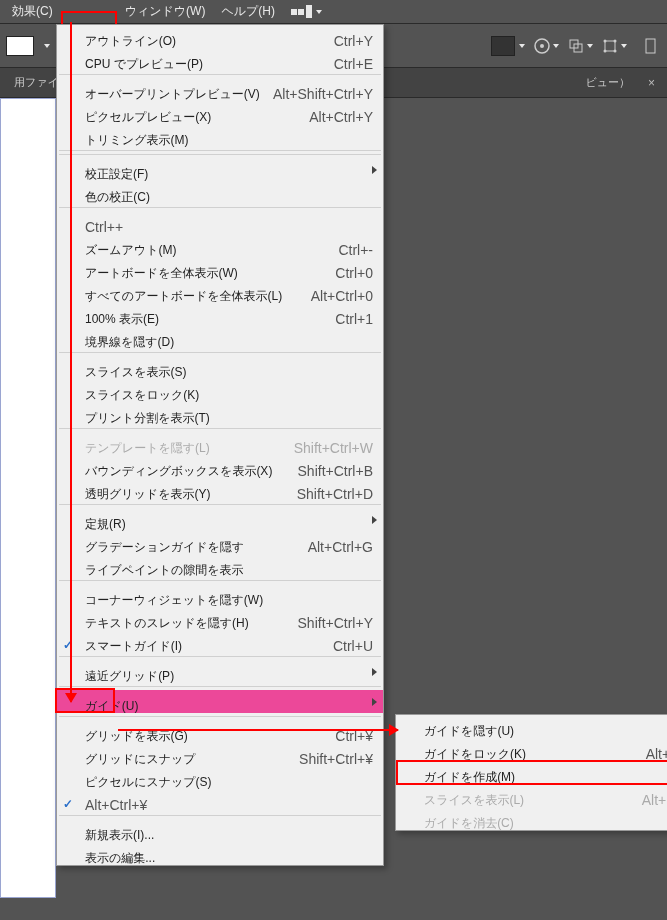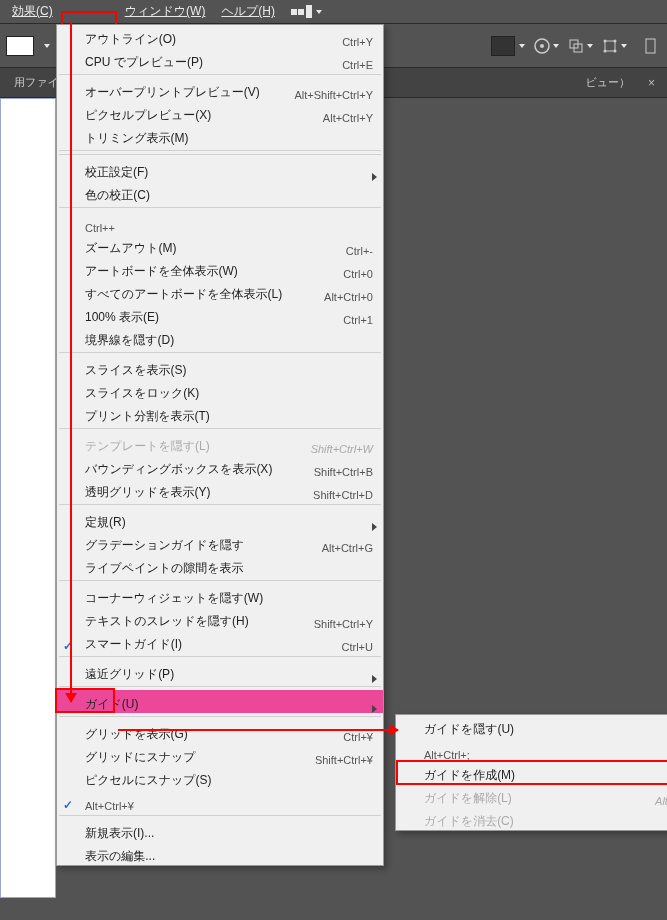--- a/index.html
+++ b/index.html
@@ -13,21 +13,20 @@
       position: relative;
     }
     .menubar {
       display: flex;
       align-items: center;
       height: 24px;
       background: #535353;
       color: #e8e8e8;
       padding: 0 4px;
       border-bottom: 1px solid #2a2a2a;
-      text-decoration: underline;
     }
     .menubar-item {
       padding: 3px 8px;
       cursor: pointer;
     }
     .menubar-item.active {
       border: 2px solid #ff0000;
       padding: 12px 6px;
       margin-top: 44px;
     }
@@ -125,41 +124,40 @@
       top: 24px;
       width: 328px;
     }
     .dropdown.sub {
       left: 395px;
       top: 714px;
       width: 248px;
     }
     .menu-row {
       display: flex;
-      align-items: flex-end;
+      align-items: flex-start;
       height: 23px;
-      padding: 0 10px 0 28px;
+      padding: 8px 10px 0 28px;
       position: relative;
     }
     .menu-row.highlighted {
       background: #ec4899;
     }
     .menu-row.disabled {
       color: #aaa;
     }
     .menu-label {
       flex: 1;
       white-space: nowrap;
     }
     .menu-shortcut {
       color: #555;
-      font-size: 11px;
-      margin-top: 8px;
-    }
-    .menu-row.disabled .menu-shortcut { color: #aaa; font-style: italic; }
+      font-size: 14px;
+    }
+    .menu-row.disabled .menu-shortcut { color: #aaa; }
     .menu-sep {
       height: 1px;
       background: #d0d0d0;
       margin: 3px 2px;
     }
     .check {
       position: absolute;
       left: 6px;
       color: #2a6fc9;
       font-weight: bold;
@@ -416,28 +414,29 @@
     <div class="menu-row">
       <span class="menu-label">表示の編集...</span>
     </div>
   </div>
 
 <div class="dropdown sub" id="dropdown-sub">
     <div class="menu-row">
       <span class="menu-label">ガイドを隠す(U)</span>
     </div>
     <div class="menu-row">
+      <span class="menu-label">ガイドをロック(K)</span>
       <span class="menu-shortcut">Alt+Ctrl+;</span>
     </div>
     <div class="menu-row" style="position: relative;">
       <span class="menu-label">ガイドを作成(M)</span>
       <div class="annot-box" style="inset: -1px 0px; position: absolute;"></div>
     </div>
     <div class="menu-row disabled">
-      <span class="menu-label">ガイドを解除(L)</span>
+      <span class="menu-label">スライスを表示(L)</span>
       <span class="menu-shortcut">Alt+Ctrl+5</span>
     </div>
     <div class="menu-row disabled">
       <span class="menu-label">ガイドを消去(C)</span>
     </div>
   </div>
 
 <div class="annot-arrow-v" style="left:70px; top:22px; height:680px;"></div>
 <div class="annot-arrow-h" style="left:118px; top:729px; width:280px;"></div>
 

